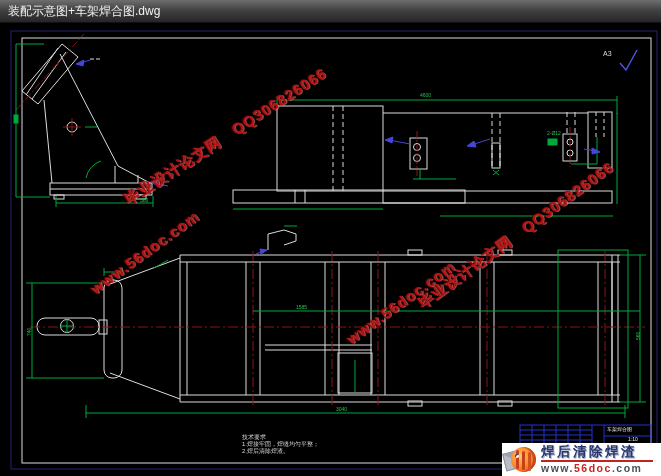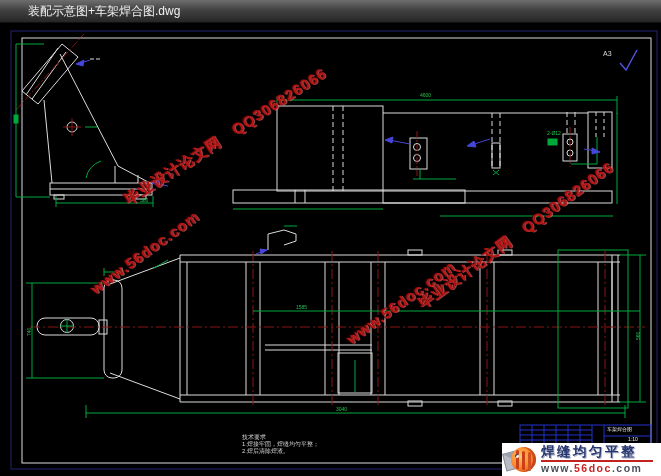--- a/index.html
+++ b/index.html
@@ -3,21 +3,21 @@
 <meta charset="utf-8">
 <style>
   html,body{margin:0;padding:0;background:#000;}
   #stage{position:relative;width:661px;height:476px;background:#000;overflow:hidden;
          font-family:"Liberation Sans",sans-serif;}
   
   .titlebar{position:absolute;left:0;top:0;width:661px;height:22px;
     background:linear-gradient(#6e6e6e,#424242 45%,#262626);
     border-bottom:1px solid #111;}
   .titlebar span{display:inline-block;padding-left:8px;line-height:22px;
-    font-size:12px;color:#f2f2f2;white-space:nowrap;margin-left:20px;}
+    font-size:12px;color:#f2f2f2;white-space:nowrap;}
   
   .canvas{position:absolute;left:0;top:0;}
   
   .ov{position:absolute;white-space:nowrap;}
   .wm{color:#b51212;font-weight:bold;font-size:15px;letter-spacing:1px;
       transform-origin:0 50%;
       text-shadow:1px 1px 0 rgba(255,130,130,.55),-1px -1px 0 rgba(90,0,0,.6);}
   .rot33{transform:rotate(-33deg);}
   .rot36{transform:rotate(-36deg);}
   .dim{color:#22c24e;font-size:5px;line-height:5px;}
@@ -214,19 +214,19 @@
   <span class="ov dim dimr" style="left:636px;top:340px;">560</span>
   <span class="ov dim" style="left:547px;top:131px;">2-Ø12</span>
 
   <div class="logo">
     <div class="logo-fish">
       <div class="envelope"></div>
       <div class="fishbody"></div>
       <div class="fisheye"></div>
     </div>
     <div class="logo-texts">
-      <div class="logo-name">焊缝均匀平整</div>
+      <div class="logo-name">焊后清除焊渣</div>
       <div class="logo-line"></div>
       <div class="logo-url"><span>www.</span><span class="red">56doc</span><span>.com</span></div>
     </div>
   </div>
 
 </div>
 
 </body></html>

